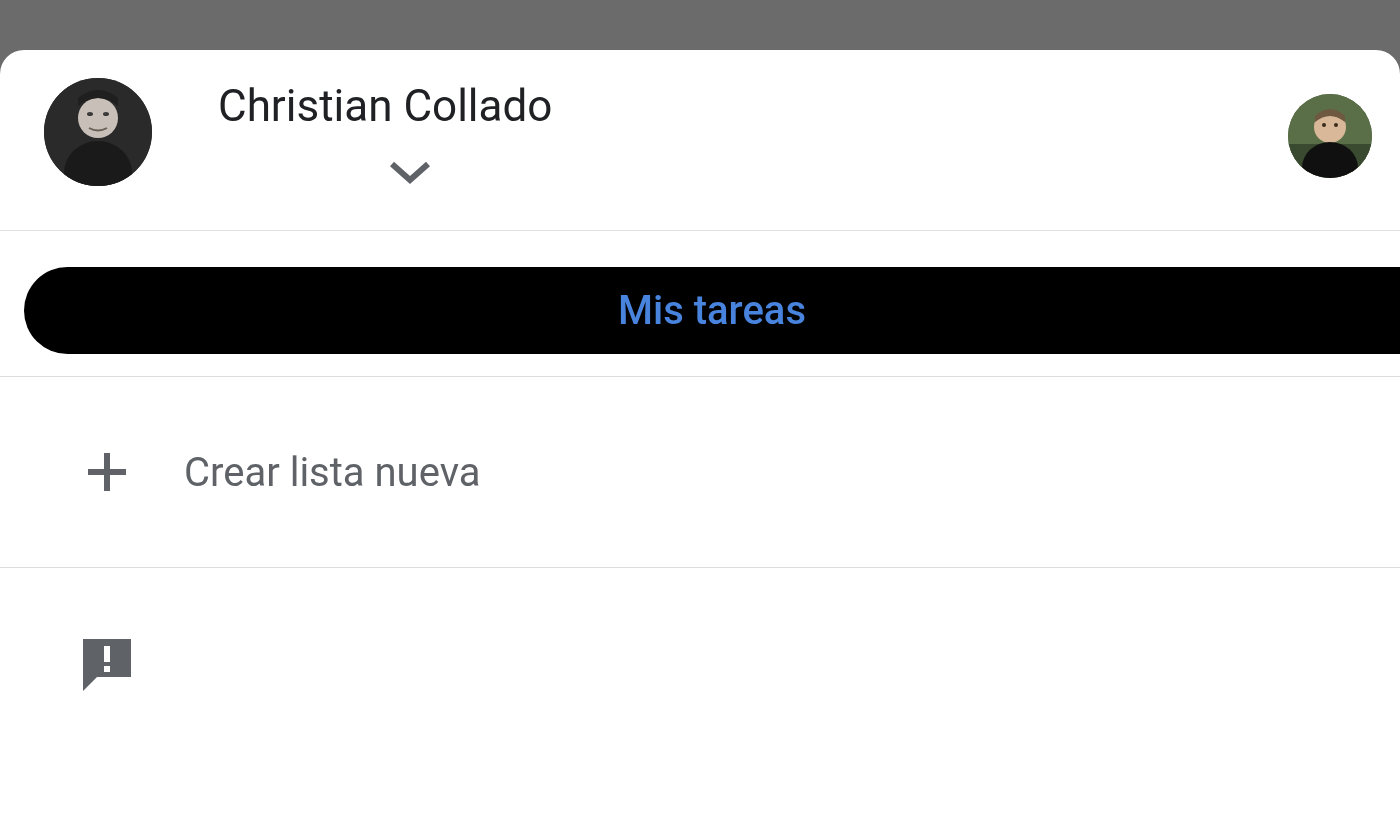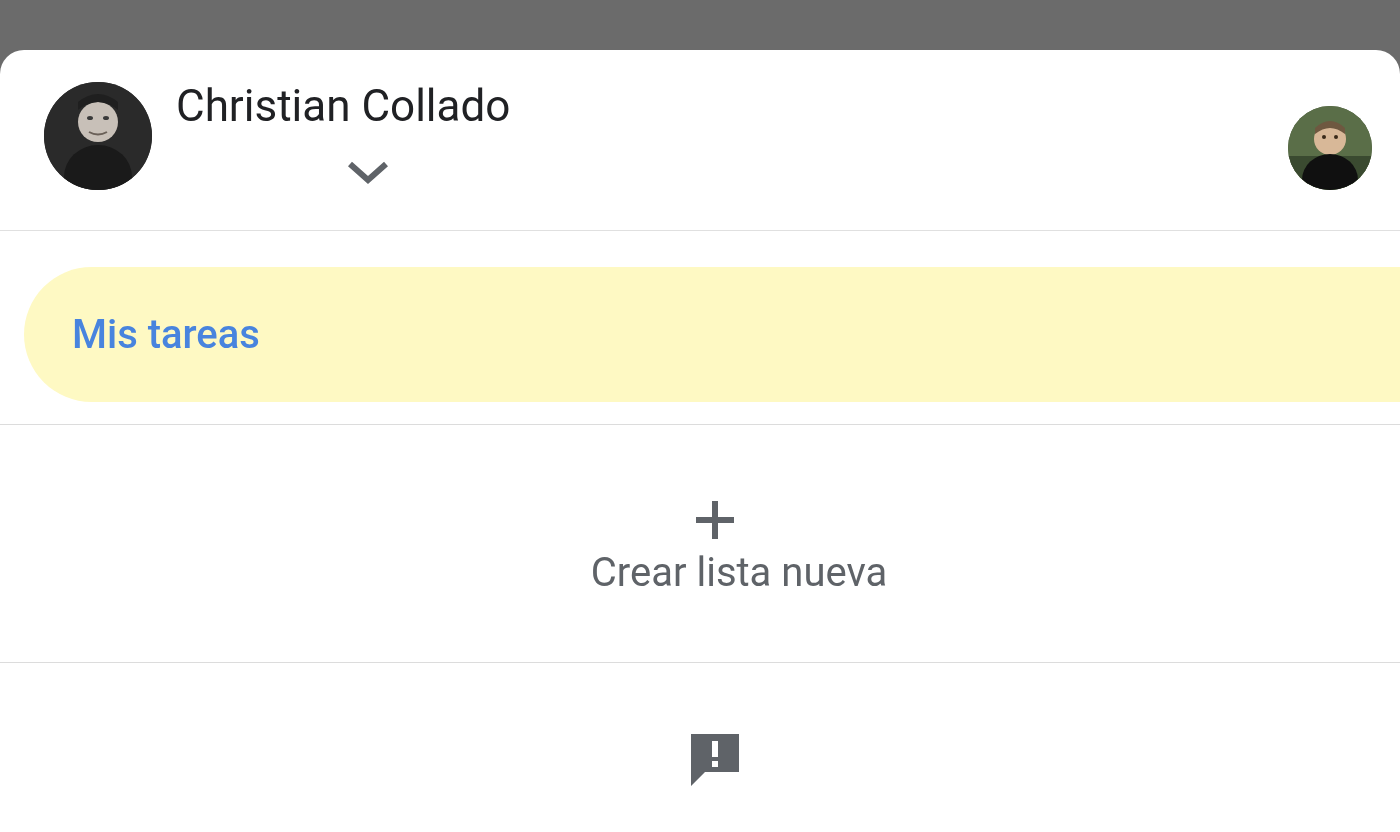--- a/index.html
+++ b/index.html
@@ -16,24 +16,25 @@
     }
     .sheet {
       background: #ffffff;
       border-radius: 24px 24px 0 0;
       margin-top: 50px;
       height: calc(100% - 50px);
       overflow: hidden;
     }
     .header {
       display: flex;
-      align-items: flex-end;
+      align-items: center;
       padding: 24px 28px 40px 44px;
       position: relative;
       border-bottom: 1px solid #e0e0e0;
+      gap: 42px;
     }
     .avatar-main {
       width: 108px;
       height: 108px;
       border-radius: 50%;
       margin-right: 24px;
       flex-shrink: 0;
       overflow: hidden;
       background: #333;
     }
@@ -69,37 +70,37 @@
     .avatar-small svg {
       width: 100%;
       height: 100%;
       display: block;
     }
     .list-section {
       padding: 36px 0 22px 0;
       border-bottom: 1px solid #dcdcdc;
     }
     .task-list-pill {
-      background: #fef9c3;
+      background: #000000;
       border-radius: 72px 0 0 72px;
       margin-left: 24px;
-      padding: 44px 48px;
+      padding: 20px 48px;
+      text-align: center;
     }
     .task-list-label {
       font-size: 40px;
       color: #4884de;
       font-weight: 500;
       letter-spacing: 0;
     }
     .menu-item {
       display: flex;
       align-items: center;
       padding: 66px 0 66px 78px;
       border-bottom: 1px solid #dcdcdc;
-      flex-direction: column;
     }
     .menu-item:last-child {
       border-bottom: none;
       padding-bottom: 80px;
     }
     .menu-icon {
       width: 58px;
       height: 58px;
       display: flex;
       align-items: center;

